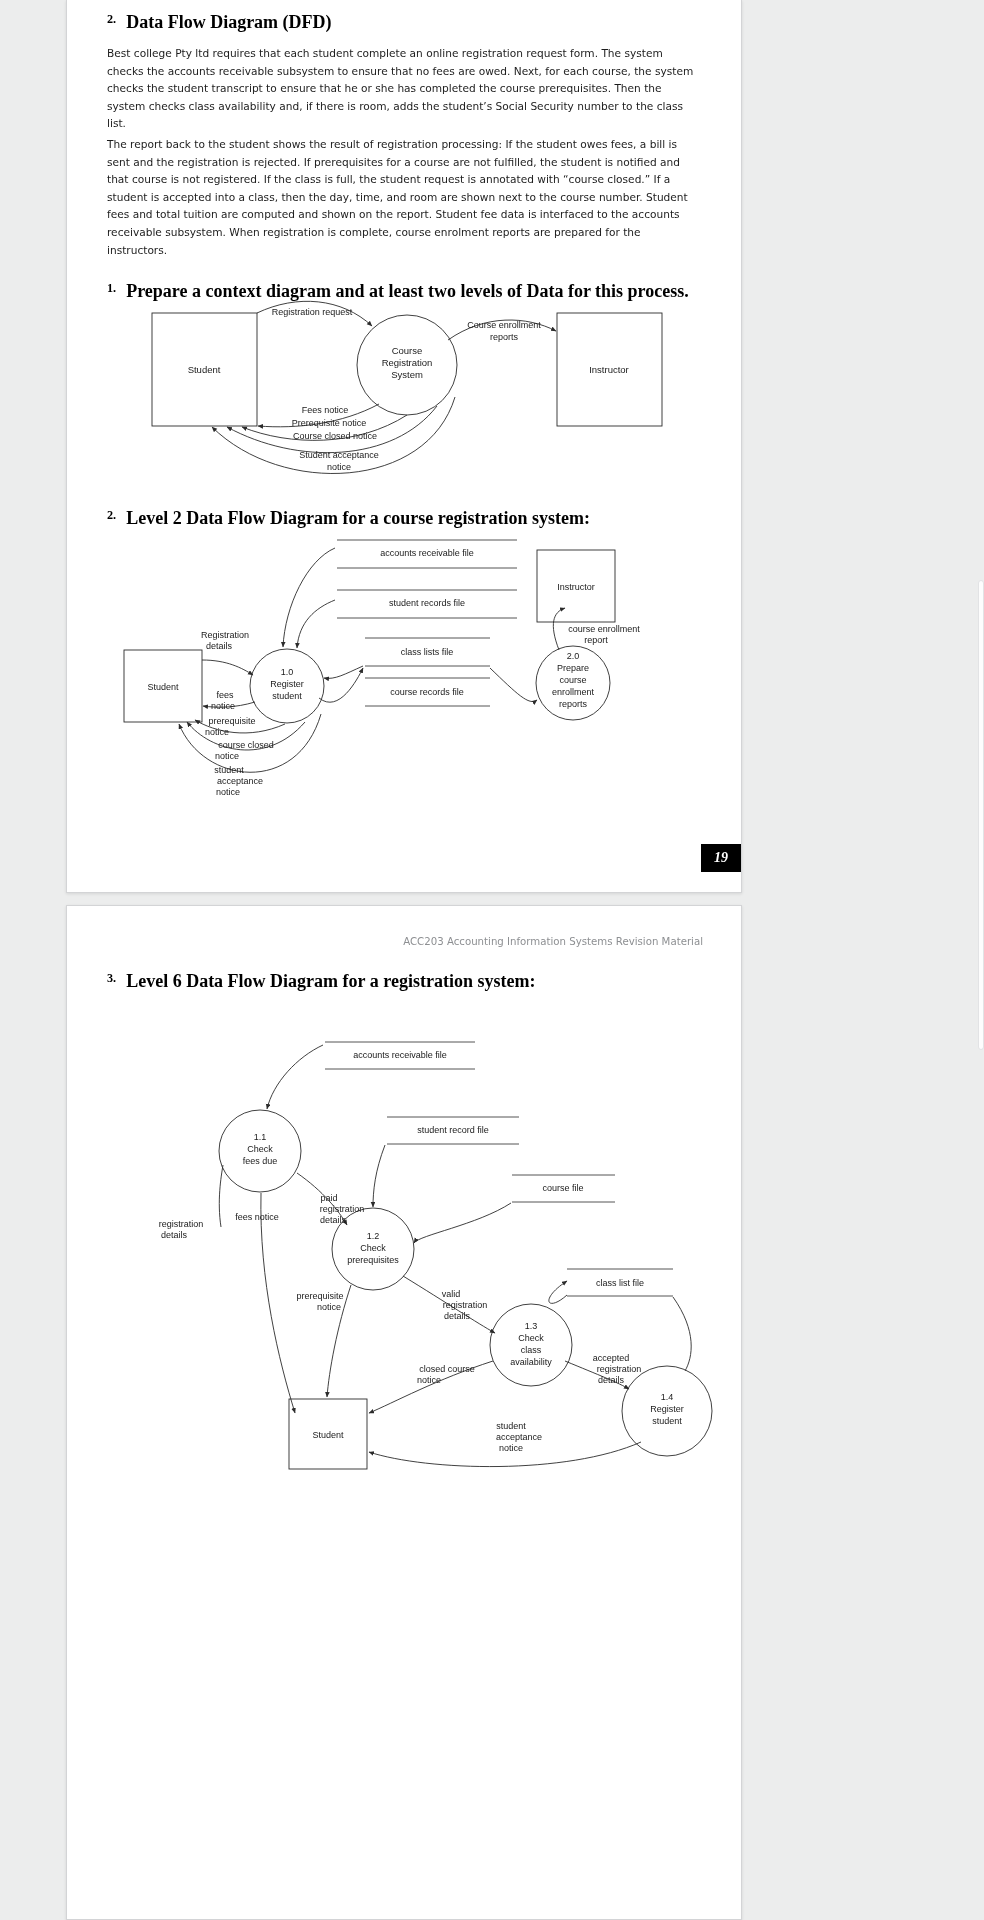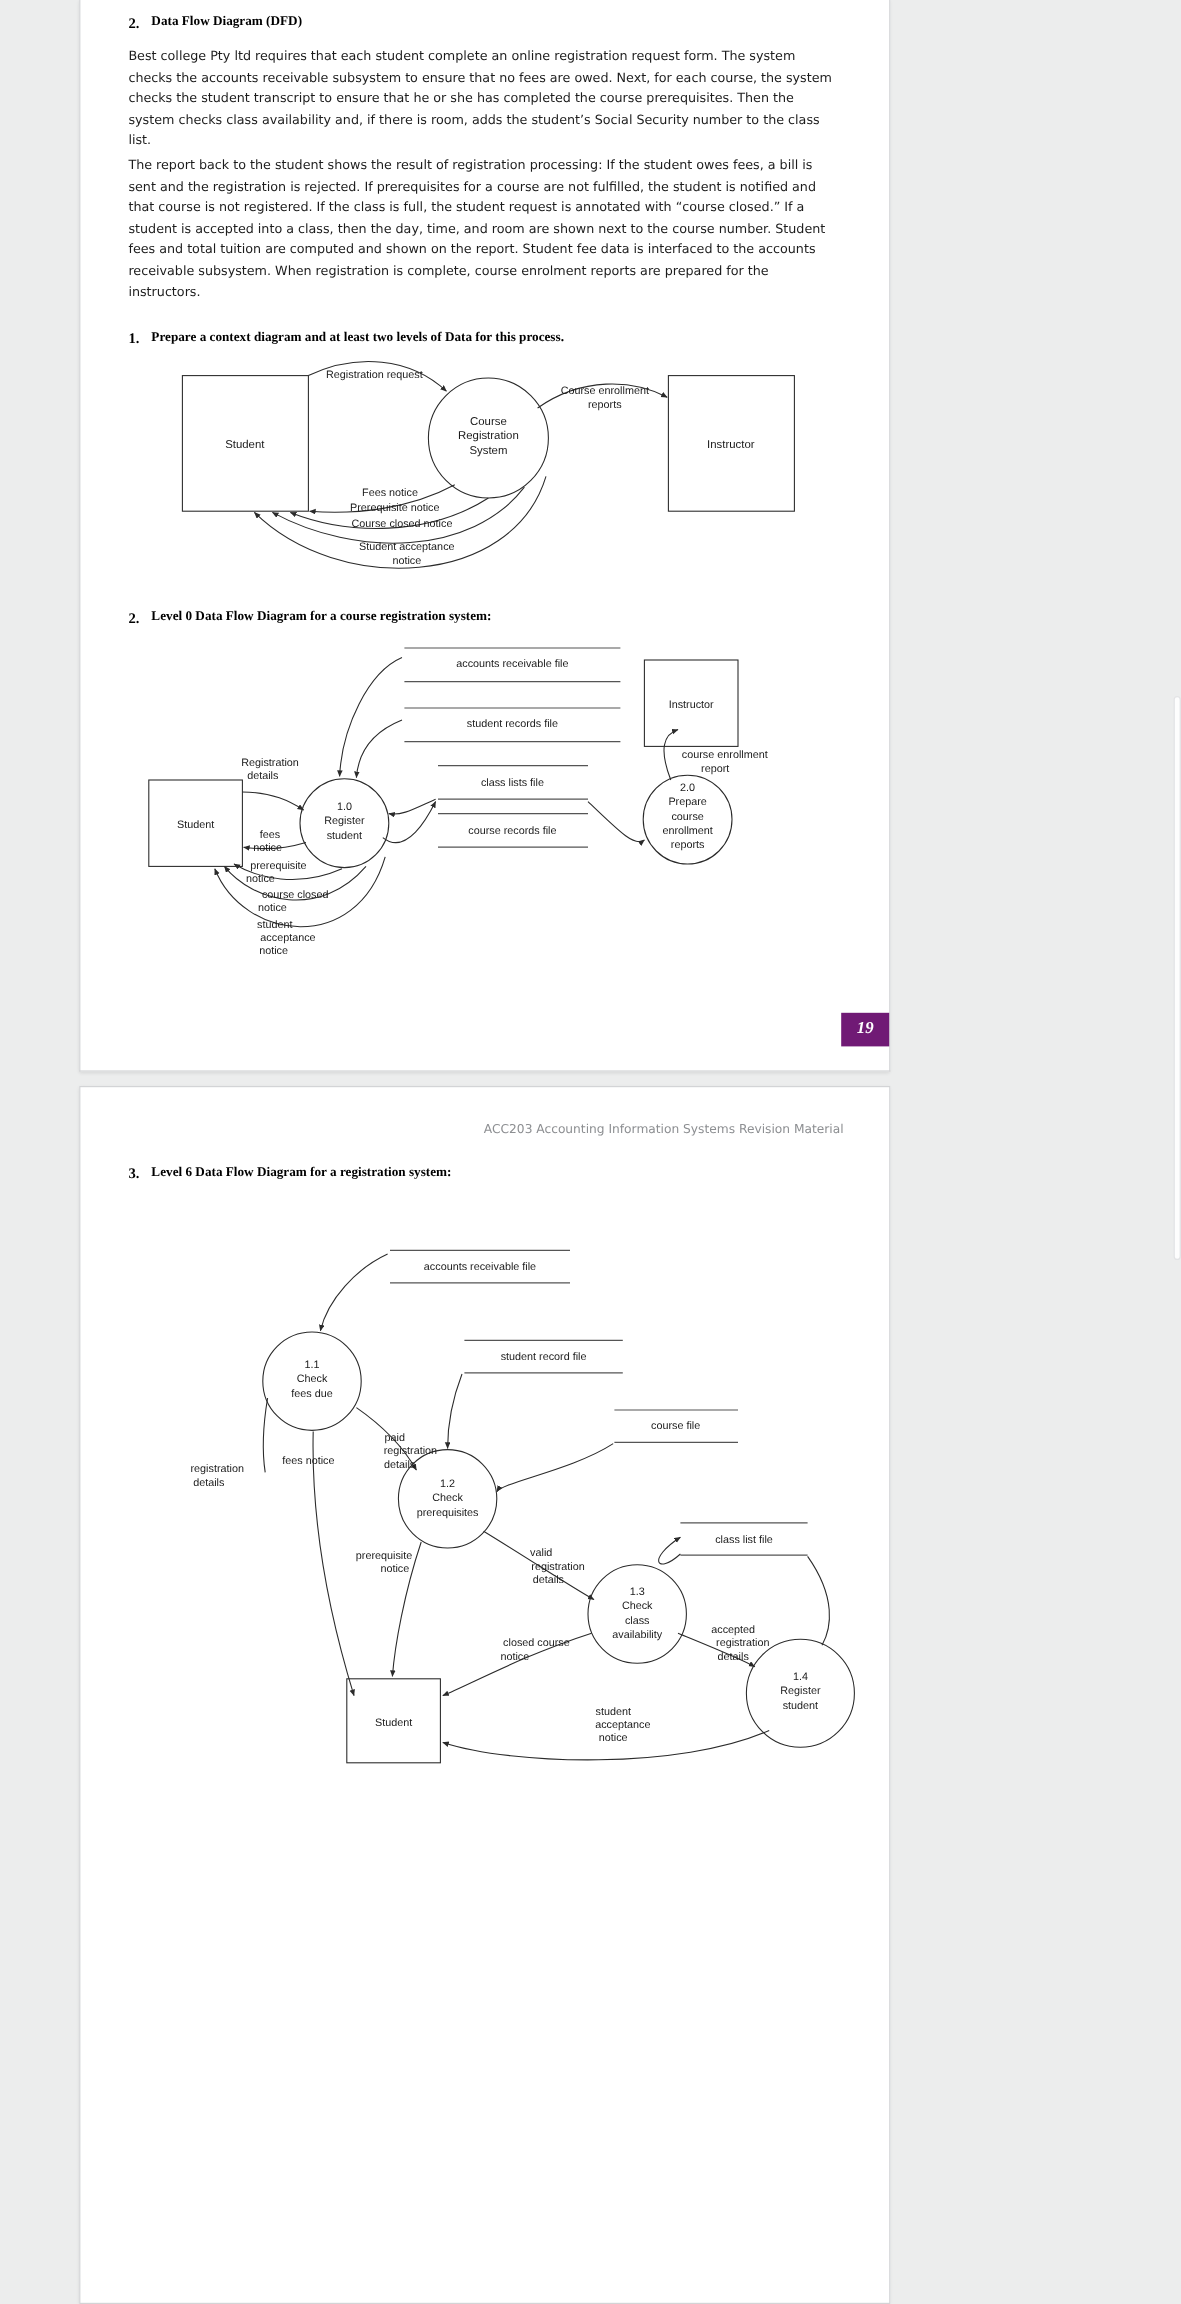--- a/index.html
+++ b/index.html
@@ -32,36 +32,36 @@
 
   .body-text {
     font-family: "DejaVu Sans", sans-serif;
     font-size: 10.6px;
     line-height: 17.6px;
     color: #1c1c1c;
     text-align: left;
   }
   .ol-item { display: flex; gap: 10px; }
   .ol-item .num { font-family:"Liberation Serif",serif; font-weight:bold; font-size:12.2px; }
-  .ol-item .txt { font-family:"Liberation Serif",serif; font-weight:bold; font-size:11px; }
+  .ol-item .txt { font-family:"Liberation Serif",serif; font-weight:bold; font-size:18px; }
 
   .para { margin: 0 5px 3px 0; }
 
   .running-head {
     font-family: "DejaVu Sans", sans-serif;
     font-size: 10.2px;
     color: #8d8f92;
     text-align: right;
   }
 
   .page-number {
     position: absolute;
     right: 0px; bottom: 20px;
     width: 40px; height: 28px;
-    background: #701a75;
+    background: #000000;
     color: #ffffff;
     font-family: "Liberation Serif", serif;
     font-weight: bold;
     font-style: italic;
     font-size: 14px;
     display: flex; align-items: center; justify-content: center;
   }
 
   svg { display:block; }
   .dfd text {
@@ -130,21 +130,21 @@
       <text x="228" y="139" text-anchor="middle" font-size="9">Course closed notice</text>
 
       <path class="ln" d="M348,97 C320,190 175,196 105,127" marker-end="url(#ah)"></path>
       <text x="232" y="158" text-anchor="middle" font-size="9">Student acceptance</text>
       <text x="232" y="170" text-anchor="middle" font-size="9">notice</text>
     </svg>
   </div>
 
   <div class="ol-item" style="position:absolute; left:40px; top:508px;">
     <span class="num">2.</span>
-    <span class="txt">Level 0 Data Flow Diagram for a course registration system:</span>
+    <span class="txt">Level 2 Data Flow Diagram for a course registration system:</span>
   </div>
 
   <div style="position:absolute; left:40px; top:528px; width:610px; height:290px;">
     <svg class="dfd" width="610" height="290" viewBox="0 0 610 290">
       <defs>
         <marker id="ah0" markerWidth="7" markerHeight="7" refX="5.6" refY="2.6" orient="auto">
           <path d="M0,0 L6,2.6 L0,5.2 z" fill="#2b2b2b"></path>
         </marker>
       </defs>
 

